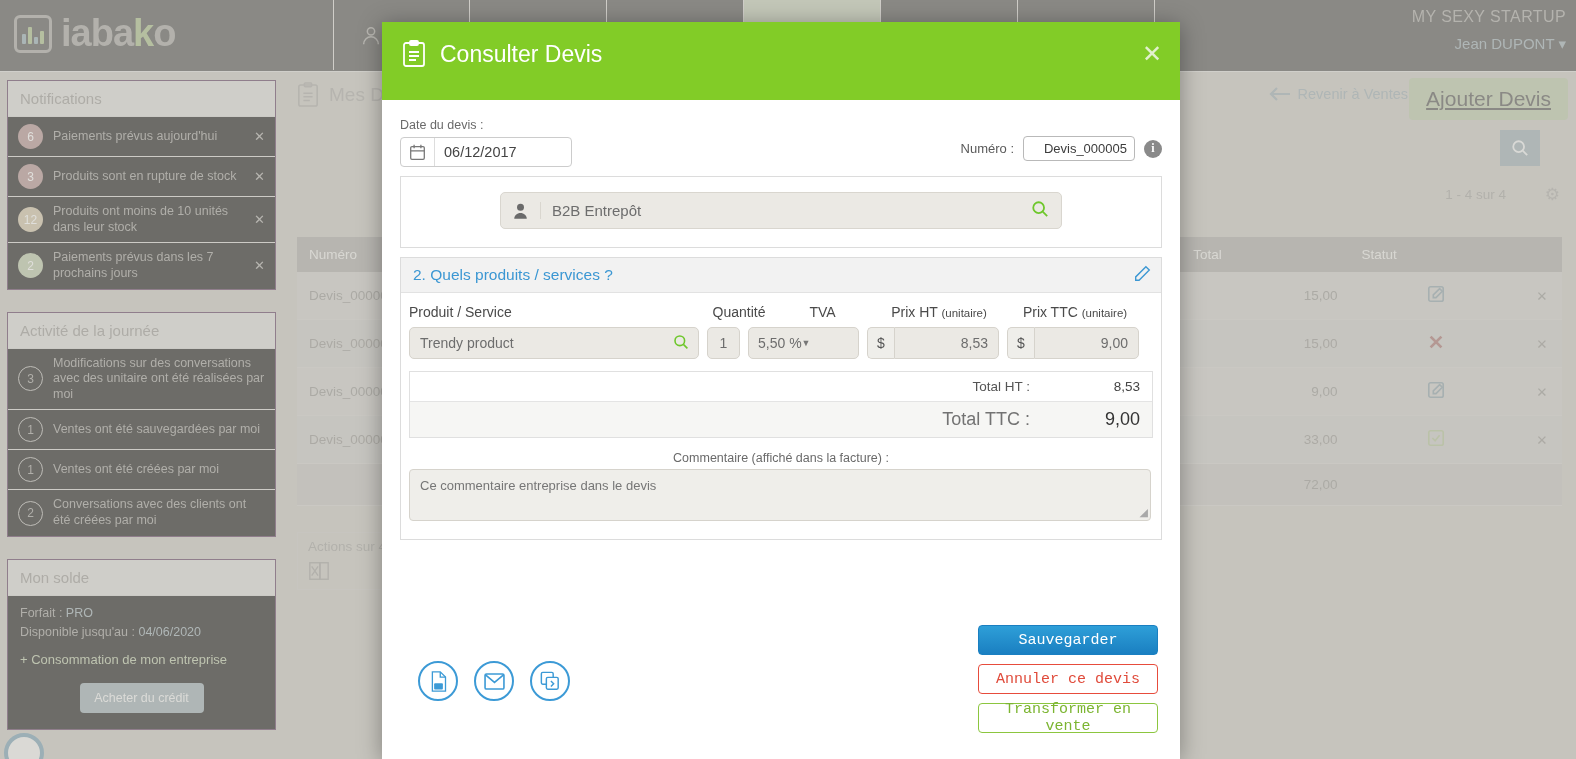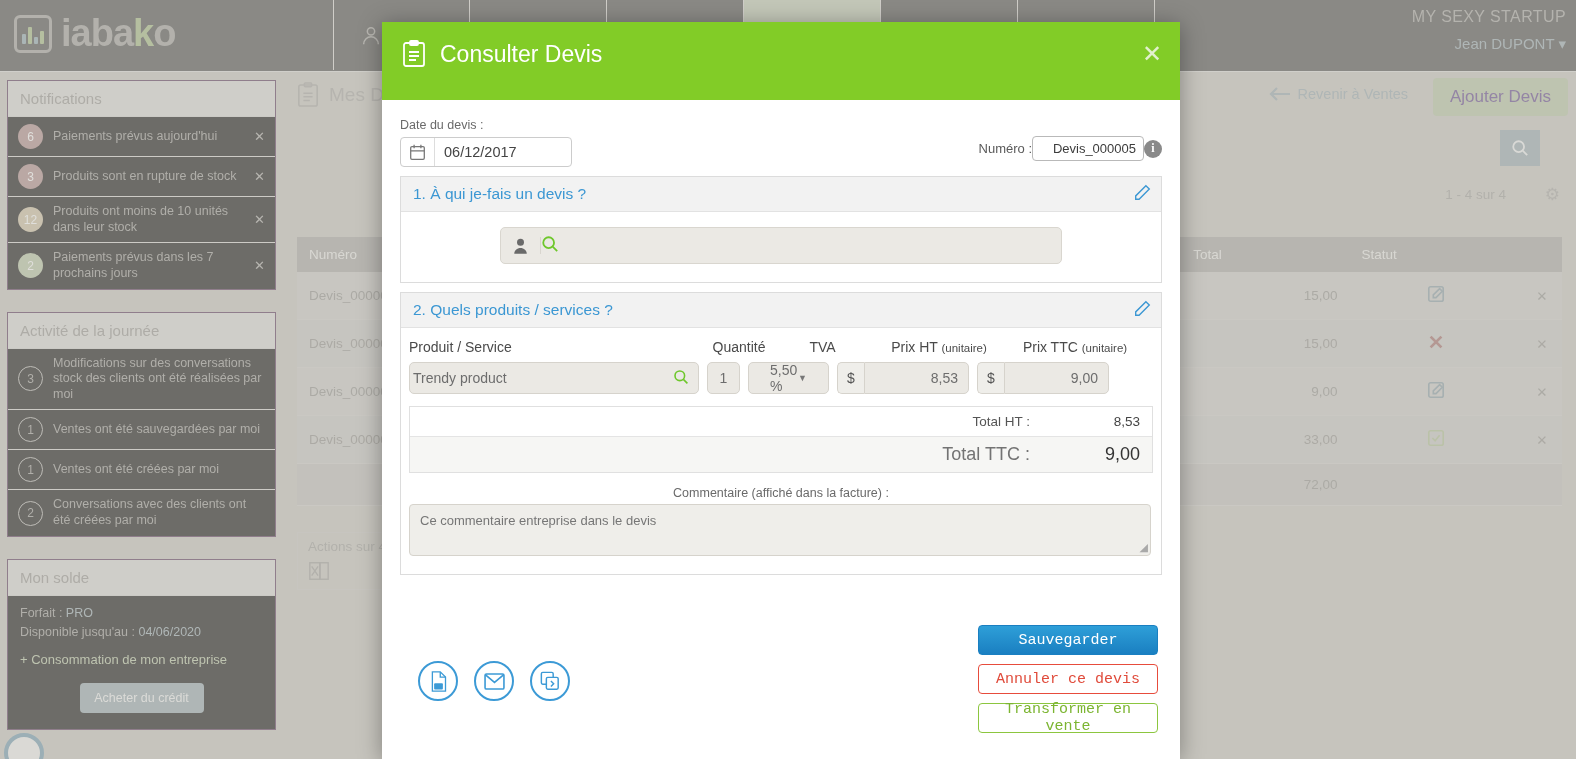--- a/index.html
+++ b/index.html
@@ -91,22 +91,22 @@
   
   .content { position: absolute; left: 297px; top: 82px; right: 8px; }
   .page-title { display: flex; align-items: center; gap: 10px; font-size: 19px; color: #a3a19a; }
   .clipboard-ico { width: 22px; height: 26px; }
 
   .back-link {
     position: absolute; right: 160px; top: 4px; color: #7fa9bb; font-size: 14.5px;
     display: flex; align-items: center; gap: 7px;
   }
   .btn-add {
-    position: absolute; right: 0px; top: -4px; padding: 9px 17px; font-size: 17px;
-    background: #a9ca7c; color: #6d28d9; border: none; border-radius: 4px;
+    position: absolute; right: 0px; top: -4px; padding: 9px 17px; font-size: 21px;
+    background: #a9ca7c; color: #404040; border: none; border-radius: 4px; text-decoration: underline;
   }
   .searchbox {
     position: absolute; right: 28px; top: 48px; width: 40px; height: 36px;
     background: #7fa9bb; display: flex; align-items: center; justify-content: center;
   }
   .count { position: absolute; right: 62px; top: 105px; font-size: 13.5px; color: #9b9992; }
   .gear { position: absolute; right: 8px; top: 102px; color: #a3a19a; font-size: 17px; }
 
   table.grid { position: absolute; left: 0; top: 155px; width: 1265px; border-collapse: collapse; }
   table.grid th {
@@ -153,21 +153,21 @@
   .date-input {
     margin-top: 5px; width: 172px; height: 30px; display: flex; align-items: center;
     border: 1px solid #ccc; border-radius: 4px; background: #fff;
   }
   .date-ico {
     width: 34px; height: 28px; display: flex; align-items: center; justify-content: center;
     border-right: 1px solid #ddd; color: #777;
   }
   .date-val { padding-left: 9px; font-size: 14.5px; color: #444; }
   .numero-wrap {
-    position: absolute; right: 0; top: 18px; display: flex; align-items: center; 
+    position: absolute; right: 0; top: 18px; display: flex; align-items: center; gap: 9px;
   }
   .numero-lbl { font-size: 13px; color: #5a5a5a; }
   .numero-box {
     width: 112px; height: 25px; border: 1px solid #b9b9b9; border-radius: 4px;
     display: flex; align-items: center; justify-content: flex-end; padding-right: 7px;
     font-size: 13px; color: #3c3c3c; background: #fff;
   }
   .info-ico {
     width: 18px; height: 18px; border-radius: 50%; background: #8a8a8a; color: #fff;
     font-size: 12px; font-weight: bold; display: flex; align-items: center; justify-content: center;
@@ -202,23 +202,23 @@
   .c-qte  { width: 70px; text-align: center; }
   .c-tva  { width: 97px; text-align: center; }
   .c-ht   { width: 136px; text-align: center; }
   .c-ttc  { width: 136px; text-align: center; }
   .unit { font-size: 11.5px; }
   .prod-row { display: flex; align-items: center; gap: 8px; margin-top: 4px; }
   .inp {
     background: #ebe9e4; border: 1px solid #d6d3cc; border-radius: 5px; height: 32px;
     display: flex; align-items: center; font-size: 14px; color: #6d6d6d;
   }
-  .inp-prod { width: 290px; padding-left: 3px; justify-content: space-between; padding-right: 9px; }
+  .inp-prod { width: 290px; padding-left: 10px; justify-content: space-between; padding-right: 9px; }
   .inp-qte { width: 33px; justify-content: center; }
-  .inp-tva { width: 81px; padding: 0 21px; }
+  .inp-tva { width: 111px; padding: 0 9px; }
   .money { display: flex; }
   .money .cur {
     width: 27px; height: 32px; background: #efeeea; border: 1px solid #d6d3cc; border-right: none;
     border-radius: 5px 0 0 5px; display: flex; align-items: center; justify-content: center;
     font-size: 14px; color: #555;
   }
   .money .val {
     width: 105px; height: 32px; background: #ebe9e4; border: 1px solid #d6d3cc;
     border-radius: 0 5px 5px 0; display: flex; align-items: center; justify-content: flex-end;
     padding-right: 10px; font-size: 14px; color: #6d6d6d;
@@ -365,21 +365,21 @@
           <span class="badge green">2</span>
           <span class="p-txt">Paiements prévus dans les 7 prochains jours</span>
           <span class="p-x">✕</span>
         </div>
       </div>
 
       <div class="panel">
         <div class="panel-head">Activité de la journée</div>
         <div class="p-row">
           <span class="badge hollow">3</span>
-          <span class="p-txt">Modifications sur des conversations stock des clients ont été réalisées par moi</span>
+          <span class="p-txt">Modifications sur des conversations avec des unitaire ont été réalisées par moi</span>
         </div>
         <div class="p-row">
           <span class="badge hollow">1</span>
           <span class="p-txt">Ventes ont été sauvegardées par moi</span>
         </div>
         <div class="p-row">
           <span class="badge hollow">1</span>
           <span class="p-txt">Ventes ont été créées par moi</span>
         </div>
         <div class="p-row">
@@ -546,37 +546,30 @@
           <span class="date-val">06/12/2017</span>
         </div>
         <div class="numero-wrap">
           <span class="numero-lbl">Numéro :</span>
           <span class="numero-box">Devis_000005</span>
           <span class="info-ico">i</span>
         </div>
       </div>
 
       <div class="section">
-        <div class="sec-head">
-          <span>1. À qui je-fais un devis ?</span>
-          <span class="pencil">
-            <svg width="17" height="17" viewBox="0 0 20 20" fill="none" stroke="#3b97d3" stroke-width="1.6">
-                <path d="M14 2l4 4L6 18H2v-4z"></path>
-              </svg>
-          </span>
-        </div>
         <div class="sec-body">
           <div class="client-row">
             <div class="client-field">
               <span class="client-avatar">
                 <svg width="15" height="17" viewBox="0 0 18 20" fill="#6a6a6a">
                     <circle cx="9" cy="6" r="4.2"></circle>
                     <path d="M1.5 20c0-4.1 3.4-7 7.5-7s7.5 2.9 7.5 7z"></path>
                   </svg>
               </span>
+              <span class="client-name">B2B Entrepôt</span>
               <span class="client-search">
                 <svg width="18" height="18" viewBox="0 0 20 20" fill="none" stroke="#6ec72b" stroke-width="2">
                     <circle cx="8.5" cy="8.5" r="6"></circle>
                     <path d="M13 13l5 5"></path>
                   </svg>
               </span>
             </div>
           </div>
         </div>
       </div>

